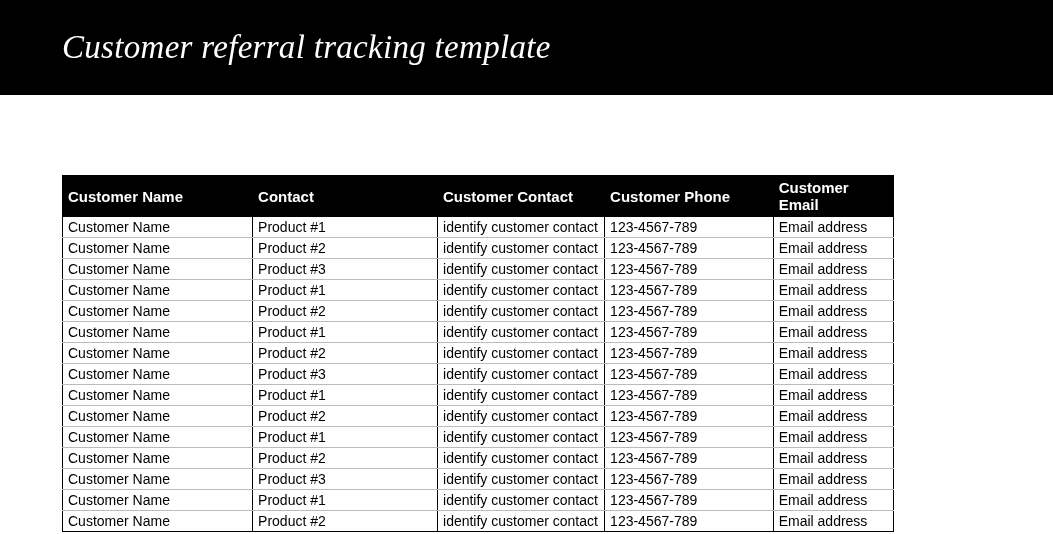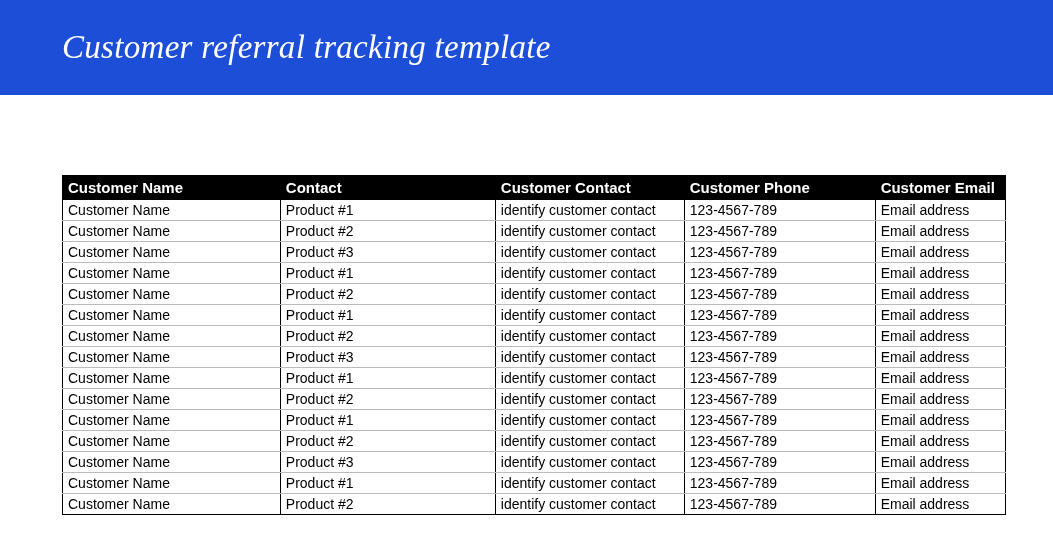--- a/index.html
+++ b/index.html
@@ -8,40 +8,40 @@
       box-sizing: border-box;
     }
     body {
       font-family: -apple-system, BlinkMacSystemFont, "Segoe UI", Arial, sans-serif;
       width: 1053px;
       height: 534px;
       background: #fff;
       overflow: hidden;
     }
     .header-banner {
-      background: #1d4ed8;
+      background: #000000;
       height: 95px;
       display: flex;
       align-items: center;
       padding-left: 62px;
     }
     .header-title {
       color: #fff;
       font-family: Georgia, "Times New Roman", serif;
       font-style: italic;
       font-size: 33px;
       font-weight: 400;
       letter-spacing: 0.3px;
     }
     .table-container {
       padding: 80px 0 0 62px;
     }
     table {
       border-collapse: collapse;
-      width: 944px;
+      width: 832px;
     }
     thead th {
       background: #000;
       color: #fff;
       font-weight: 600;
       font-size: 15px;
       text-align: left;
       padding: 3px 5px;
       border: 1px solid #000;
     }

